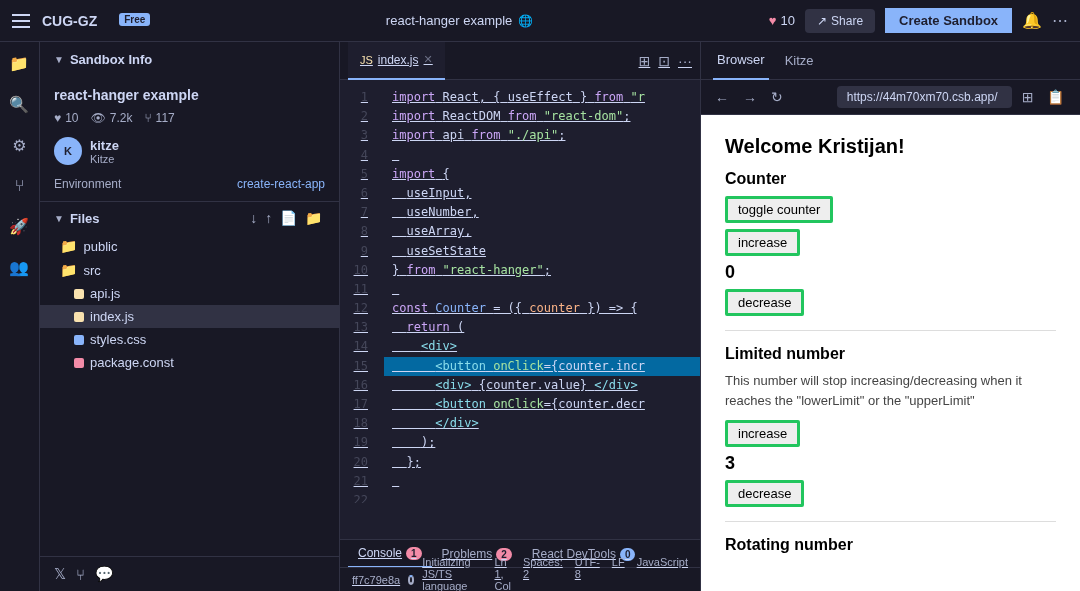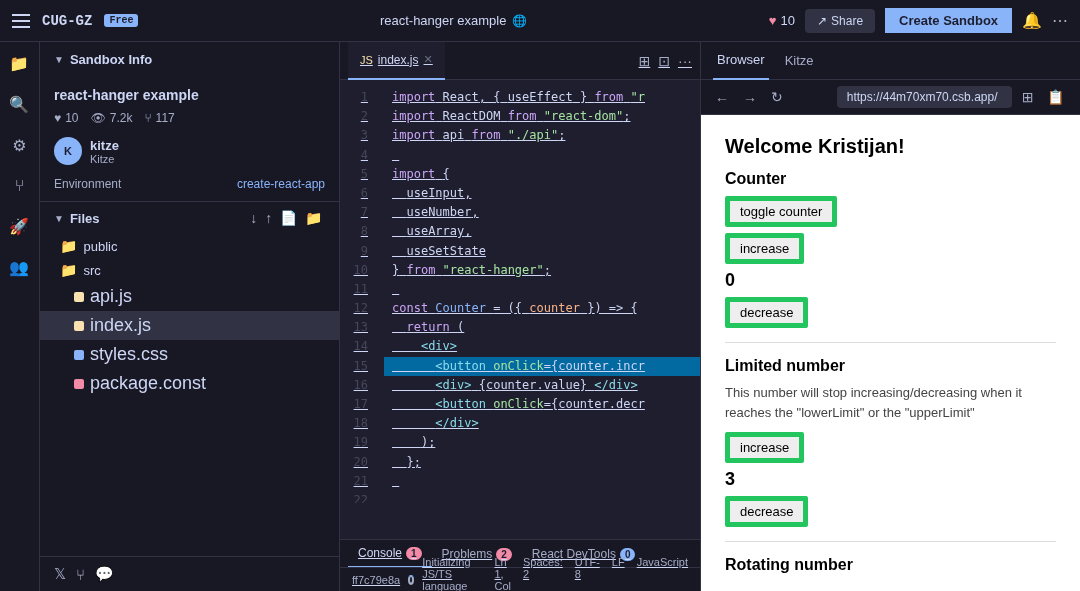--- a/index.html
+++ b/index.html
@@ -6,21 +6,21 @@
     body { font-family: -apple-system, BlinkMacSystemFont, 'Segoe UI', sans-serif; background: #1e1e2e; color: #cdd6f4; font-size: 13px; overflow: hidden; }
 
     
     #topbar {
       display: flex; align-items: center; height: 42px;
       background: #181825; border-bottom: 1px solid #313244;
       padding: 0 12px; gap: 12px;
     }
     #topbar .hamburger { cursor: pointer; display: flex; flex-direction: column; gap: 4px; }
     #topbar .hamburger span { display: block; width: 18px; height: 2px; background: #cdd6f4; }
-    #topbar .brand { display: flex; align-items: center; gap: 12px; font-weight: 700; font-size: 14px; color: #cdd6f4; font-family: Liberation Mono, monospace; }
+    #topbar .brand { display: flex; align-items: flex-start; gap: 22px; font-weight: 700; font-size: 14px; color: #cdd6f4; }
     #topbar .brand-badge { background: #89b4fa; color: #1e1e2e; font-size: 10px; font-weight: 700; padding: 1px 5px; border-radius: 3px; }
     #topbar .project-title { flex: 1; text-align: center; display: flex; align-items: center; justify-content: center; gap: 6px; color: #cdd6f4; font-size: 13px; }
     #topbar .globe-icon { color: #a6adc8; font-size: 12px; }
     #topbar .topbar-right { display: flex; align-items: center; gap: 10px; }
     #topbar .heart-count { display: flex; align-items: center; gap: 4px; color: #cdd6f4; font-size: 13px; }
     #topbar .heart-icon { color: #f38ba8; }
     #topbar .share-btn { background: #313244; color: #cdd6f4; border: none; padding: 5px 12px; border-radius: 4px; cursor: pointer; font-size: 12px; display: flex; align-items: center; gap: 4px; }
     #topbar .create-sandbox-btn { background: #89b4fa; color: #1e1e2e; border: none; padding: 5px 14px; border-radius: 0; cursor: pointer; font-size: 13px; font-weight: 600; }
     #topbar .bell-icon { color: #a6adc8; cursor: pointer; font-size: 16px; }
     #topbar .dots-icon { color: #a6adc8; cursor: pointer; font-size: 16px; }
@@ -66,21 +66,21 @@
       padding: 8px 14px; font-size: 13px; font-weight: 600; color: #cdd6f4;
       cursor: pointer;
     }
     .files-header .chevron { font-size: 10px; color: #a6adc8; }
     .files-actions { display: flex; gap: 4px; margin-left: auto; }
     .files-actions span { color: #a6adc8; cursor: pointer; font-size: 14px; padding: 0 2px; }
 
     .file-tree { padding: 0 0 8px 0; }
     .folder-item { display: flex; align-items: center; gap: 6px; padding: 4px 14px 4px 20px; cursor: pointer; color: #cdd6f4; font-size: 13px; }
     .folder-icon { font-size: 14px; }
-    .file-item { display: flex; align-items: center; gap: 6px; padding: 4px 14px 4px 34px; cursor: pointer; color: #cdd6f4; font-size: 18px; }
+    .file-item { display: flex; align-items: center; gap: 6px; padding: 4px 14px 4px 34px; cursor: pointer; color: #cdd6f4; font-size: 13px; }
     .file-item.active { background: #313244; }
     .file-dot { width: 10px; height: 10px; border-radius: 2px; display: inline-block; }
     .file-dot.js { background: #f9e2af; }
     .file-dot.css { background: #89b4fa; }
     .file-dot.json { background: #f38ba8; }
 
     
     .social-row { display: flex; align-items: center; gap: 10px; padding: 8px 14px; border-top: 1px solid #313244; }
     .social-icon { color: #a6adc8; font-size: 15px; cursor: pointer; }
 
@@ -180,21 +180,21 @@
     .browser-action { background: none; border: none; color: #a6adc8; cursor: pointer; font-size: 14px; padding: 2px 4px; }
 
     .browser-content {
       flex: 1; background: #fff; overflow-y: auto; padding: 20px 24px;
       color: #000; font-family: -apple-system, BlinkMacSystemFont, sans-serif;
     }
     .browser-content h2 { font-size: 20px; margin-bottom: 12px; color: #000; }
     .browser-content h3 { font-size: 16px; margin-bottom: 8px; color: #000; }
     .browser-content p { font-size: 13px; color: #444; margin-bottom: 10px; line-height: 1.5; }
     .counter-btn {
-      display: block; border: 5px solid #22c55e; background: #eee; padding: 3px 10px;
+      display: block; border: 3px solid #22c55e; background: #eee; padding: 3px 10px;
       margin-bottom: 6px; cursor: pointer; font-size: 13px; text-align: left;
       border-radius: 2px;
     }
     .counter-value { font-size: 18px; font-weight: 700; margin: 6px 0; color: #000; }
 
     .section-divider { border: none; border-top: 1px solid #ddd; margin: 14px 0; }
 
     
     ::-webkit-scrollbar { width: 6px; height: 6px; }
     ::-webkit-scrollbar-track { background: #1e1e2e; }

